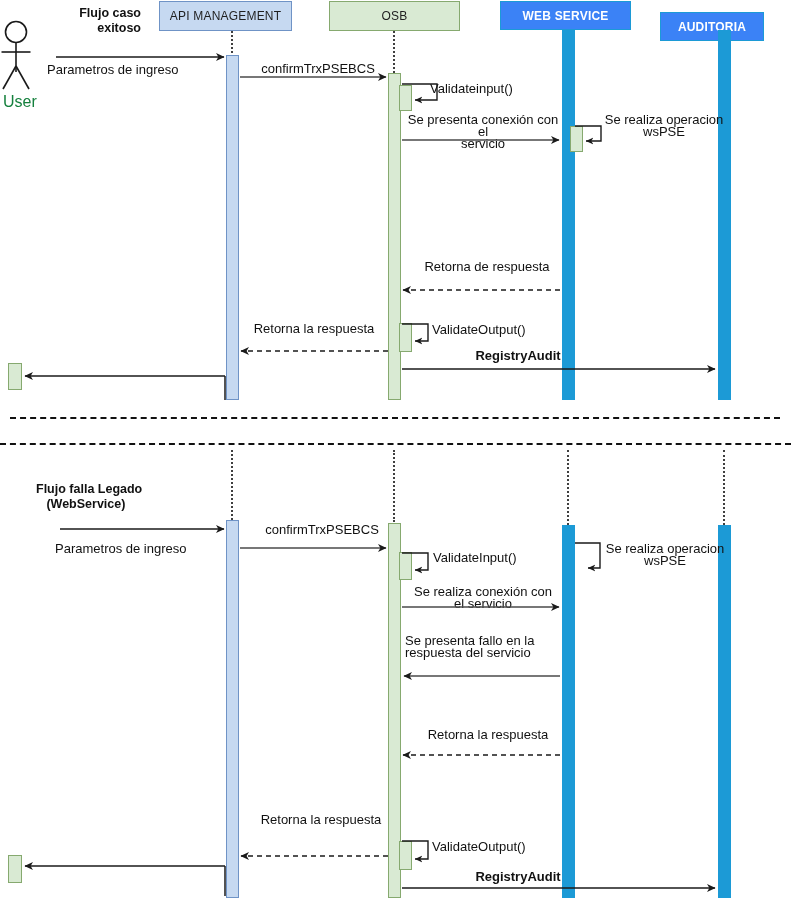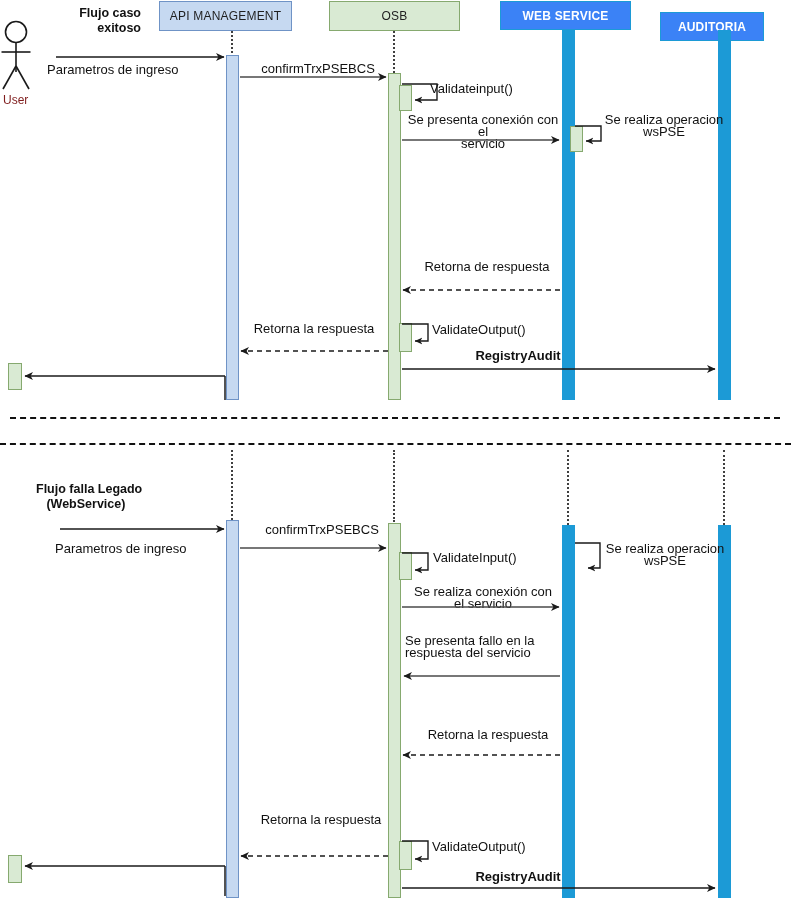--- a/index.html
+++ b/index.html
@@ -40,21 +40,21 @@
   }
 
   
   .msglbl{
     position:absolute;font-size:13px;line-height:12px;color:#111;
     text-align:center;white-space:pre-line;
   }
   .msglbl.bold{font-weight:bold;margin-left:40px;}
 
   
-  .actor-label{position:absolute;font-size:12px;color:#7f1d1d;}
+  .actor-label{position:absolute;font-size:16px;color:#15803d;}
 
   
   .sep{
     position:absolute;height:0;border-top:2px dashed #111;
   }
 
   svg.overlay{position:absolute;left:0;top:0;width:791px;height:899px;
     pointer-events:none;overflow:visible;}
 </style>
 </head>

